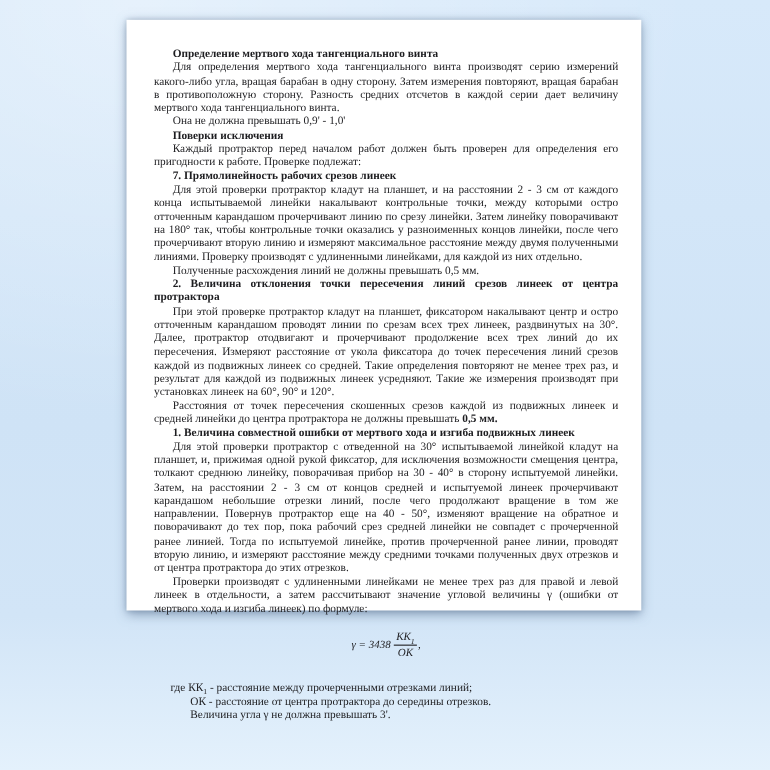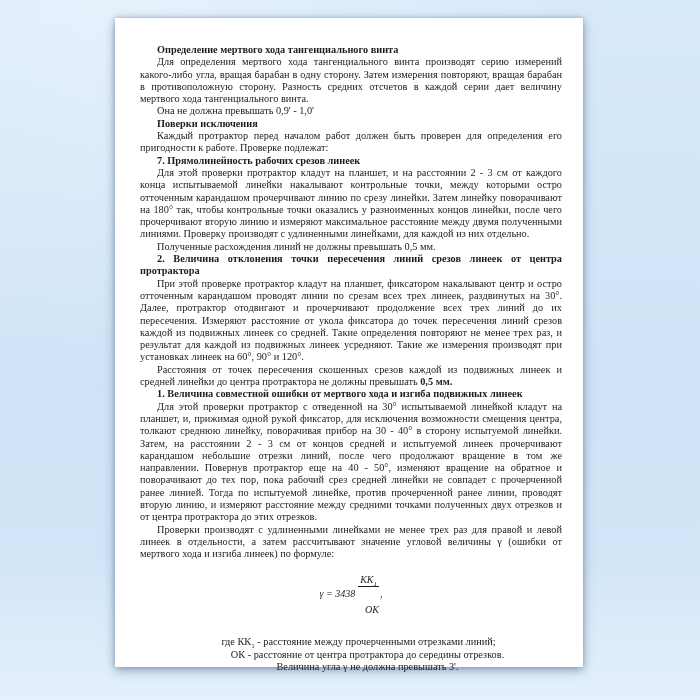--- a/index.html
+++ b/index.html
@@ -14,21 +14,21 @@
     background:
       radial-gradient(120% 90% at 18% 0%, rgba(255,255,255,0.38), rgba(255,255,255,0) 60%),
       linear-gradient(180deg, #d7e9fa 0%, #cfe3f6 55%, #d2e5f7 80%, #e4f1fc 100%);
     font-family: "Liberation Serif", serif;
   }
   .page {
     position: absolute;
     left: 115px;
     top: 18px;
     width: 468px;
-    height: 649px;
+    height: 537px;
     box-sizing: border-box;
     padding: 26px 21px 0 25px;
     background: #ffffff;
     box-shadow: 0 3px 10px rgba(100,124,154,0.70), 0 0 4px rgba(110,132,160,0.45);
     color: #1d1d20;
     font-size: 10.3px;
     line-height: 12.3px;
   }
   .page p {
     margin: 0;
@@ -49,33 +49,33 @@
   }
   .formula {
     margin: 14px 0 21px;
     text-align: center;
     font-style: italic;
     font-size: 10px;
   }
   .frac {
     display: inline-block;
     vertical-align: middle;
-    text-align: right;
+    text-align: center;
     margin: 0 1px 0 3px;
     line-height: 11px;
   }
   .frac .num {
     display: block;
     padding: 0 2px 1px;
     border-bottom: 1px solid #1d1d20;
   }
-  .frac .den { display: block; padding-top: 17px; }
+  .frac .den { display: block; padding-top: 1px; }
   sub { font-size: 7px; line-height: 0; }
   .where { margin-top: 16px; }
-  .where p { text-align: center; text-indent: 0; }
+  .where p { text-align: left; text-indent: 0; }
   .where .w1 { padding-left: 15px; }
   .where .w2 { padding-left: 33px; }
 </style>
 </head>
 <body>
 
 <div class="page">
 
   <p class="h">Определение мертвого хода тангенциального винта</p>
   <p>Для определения мертвого хода тангенциального винта производят серию измерений какого-либо угла, вращая барабан в одну сторону. Затем измерения повторяют, вращая барабан в противоположную сторону. Разность средних отсчетов в каждой серии дает величину мертвого хода тангенциального винта.</p>

